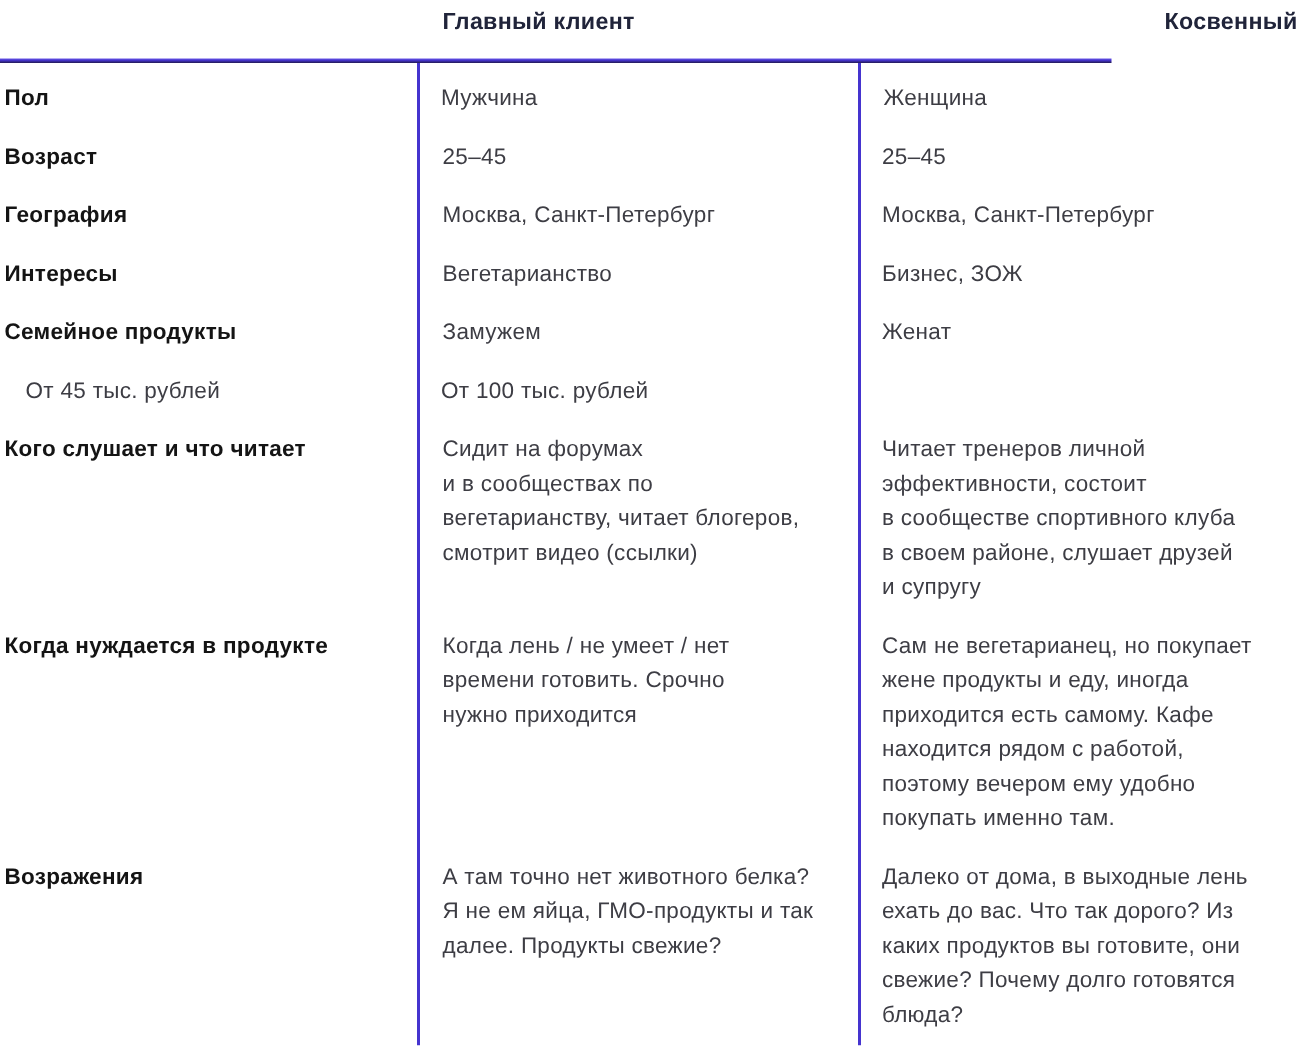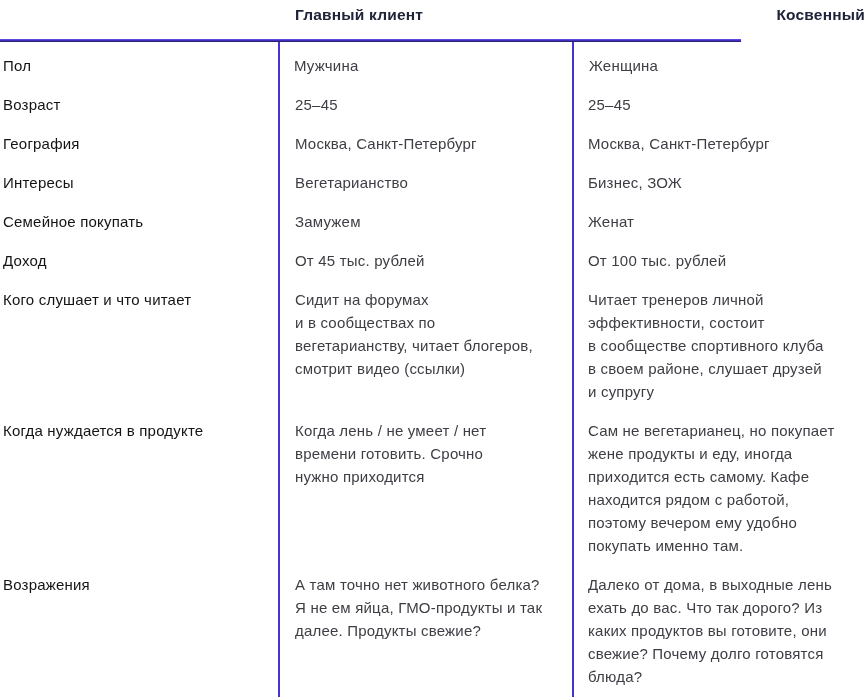--- a/index.html
+++ b/index.html
@@ -49,21 +49,21 @@
 
   
   .rows { padding-top: 15px; }
   .row {
     display: grid;
     grid-template-columns: 278px 294px 293px;
     margin-bottom: 16px;
   }
   .cell { line-height: 23px; }
   .cell.label {
-    font-weight: 400;
+    font-weight: 700;
     color: #141414;
     padding-left: 3px;
   }
   .cell.value {
     color: #3d3d44;
     font-weight: 400;
     white-space: pre-line;
   }
   .cell.main { padding-left: 17px; }
   .cell.indirect { padding-left: 16px; }
@@ -103,27 +103,26 @@
       <div class="cell value indirect">Москва, Санкт-Петербург</div>
     </div>
 
     <div class="row">
       <div class="cell label">Интересы</div>
       <div class="cell value main">Вегетарианство</div>
       <div class="cell value indirect">Бизнес, ЗОЖ</div>
     </div>
 
     <div class="row">
-      <div class="cell label">Семейное покупать</div>
+      <div class="cell label">Семейное продукты</div>
       <div class="cell value main">Замужем</div>
       <div class="cell value indirect">Женат</div>
     </div>
 
     <div class="row">
-      <div class="cell label">Доход</div>
       <div class="cell value main">От 45 тыс. рублей</div>
       <div class="cell value indirect">От 100 тыс. рублей</div>
     </div>
 
     <div class="row">
       <div class="cell label">Кого слушает и что читает</div>
       <div class="cell value main">Сидит на форумах
 и в сообществах по
 вегетарианству, читает блогеров,
 смотрит видео (ссылки)</div>

